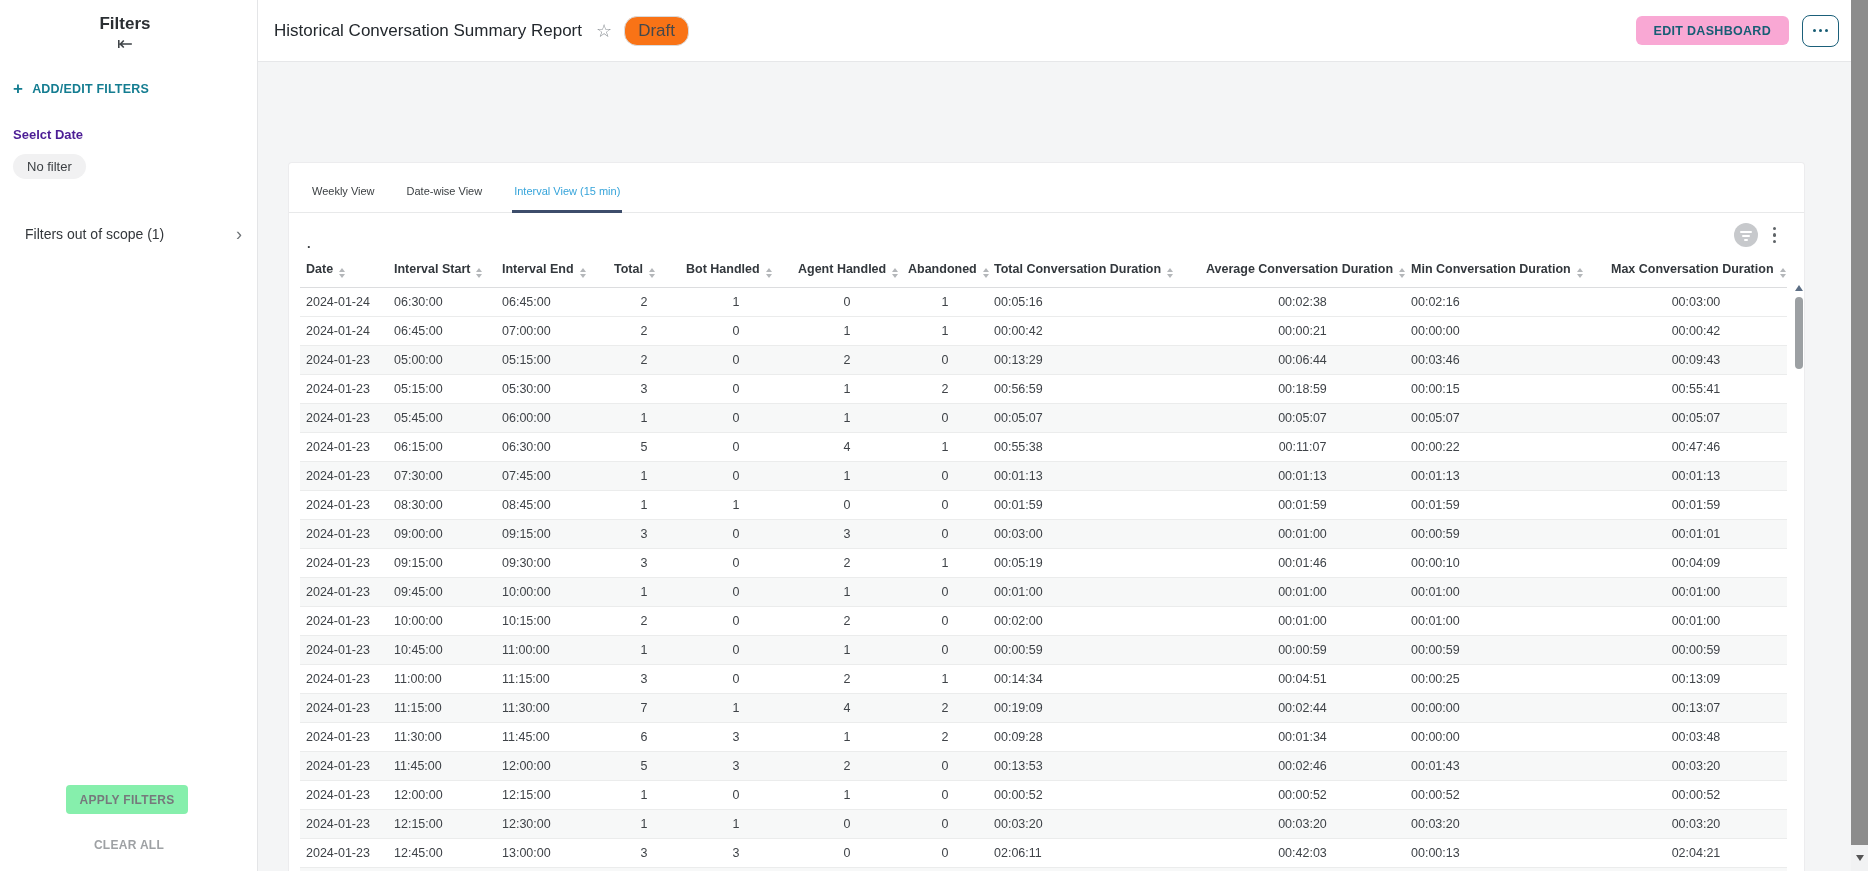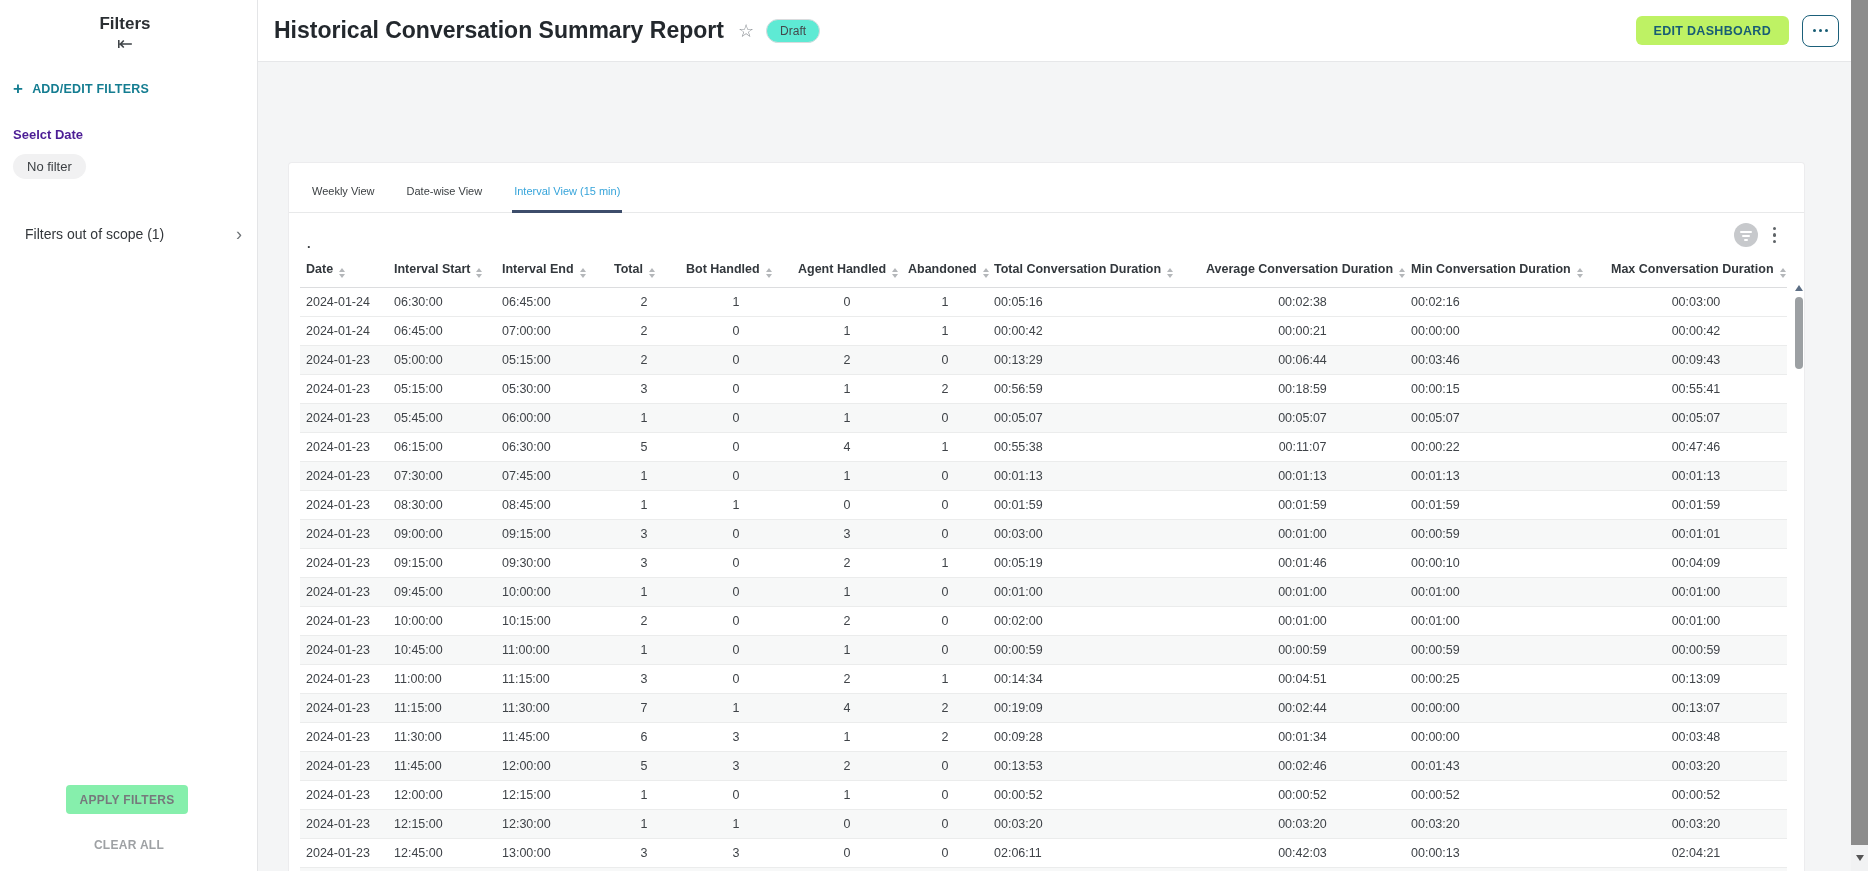--- a/index.html
+++ b/index.html
@@ -25,26 +25,26 @@
   .apply-btn { position:absolute; left:66px; bottom:57px; width:122px; height:29px;
                background:#86efac; border:none; border-radius:4px; color:#76797c;
                font-size:12px; font-weight:700; letter-spacing:.3px; cursor:pointer; }
   .clear-all { position:absolute; left:0; bottom:19px; width:258px; text-align:center;
                color:#9ea1a4; font-size:12px; font-weight:700; letter-spacing:.3px; cursor:pointer;margin-top:23px; }
 
   
   .main { position:absolute; left:258px; top:0; right:17px; height:871px; }
   .main-header { height:62px; background:#fff; border-bottom:1px solid #e6e7e9;
                  display:flex; align-items:center; padding:0 12px 0 16px; }
-  .page-title { font-size:23px; font-weight:700; color:#23282d; }
+  .page-title { font-size:17px; font-weight:400; color:#23282d; }
   .star { margin-left:14px; font-size:18px; color:#8a8f94; cursor:pointer; }
-  .badge { margin-left:12px; padding:4px 13px; border:1px solid #d9dbdd; background:#5eead4;
-           border-radius:13px; font-size:12px; color:#44484c; }
+  .badge { margin-left:12px; padding:4px 13px; border:1px solid #d9dbdd; background:#f97316;
+           border-radius:13px; font-size:17px; color:#44484c; }
   .spacer { flex:1; }
-  .edit-btn { height:29px; padding:0 18px; background:#bef264; border:none; border-radius:6px;
+  .edit-btn { height:29px; padding:0 18px; background:#f9a8d4; border:none; border-radius:6px;
               color:#185d74; font-size:12.5px; font-weight:700; letter-spacing:.3px; cursor:pointer; }
   .more-btn { margin-left:13px; width:37px; height:32px; background:#fff; border:1px solid #1b607a;
               border-radius:8px; cursor:pointer; display:flex; align-items:center; justify-content:center; gap:3px; }
   .more-btn i { width:3px; height:3px; border-radius:50%; background:#185d74; }
 
   
   .content { position:absolute; top:62px; left:0; right:0; bottom:0; background:#f4f5f6; overflow:hidden; }
   .desc { margin:43px 0 0 32px; font-size:14.5px; font-weight:700; color:#32373c; }
 
   .card { position:absolute; left:31px; right:47px; top:101px; bottom:-6px; background:#fff;

